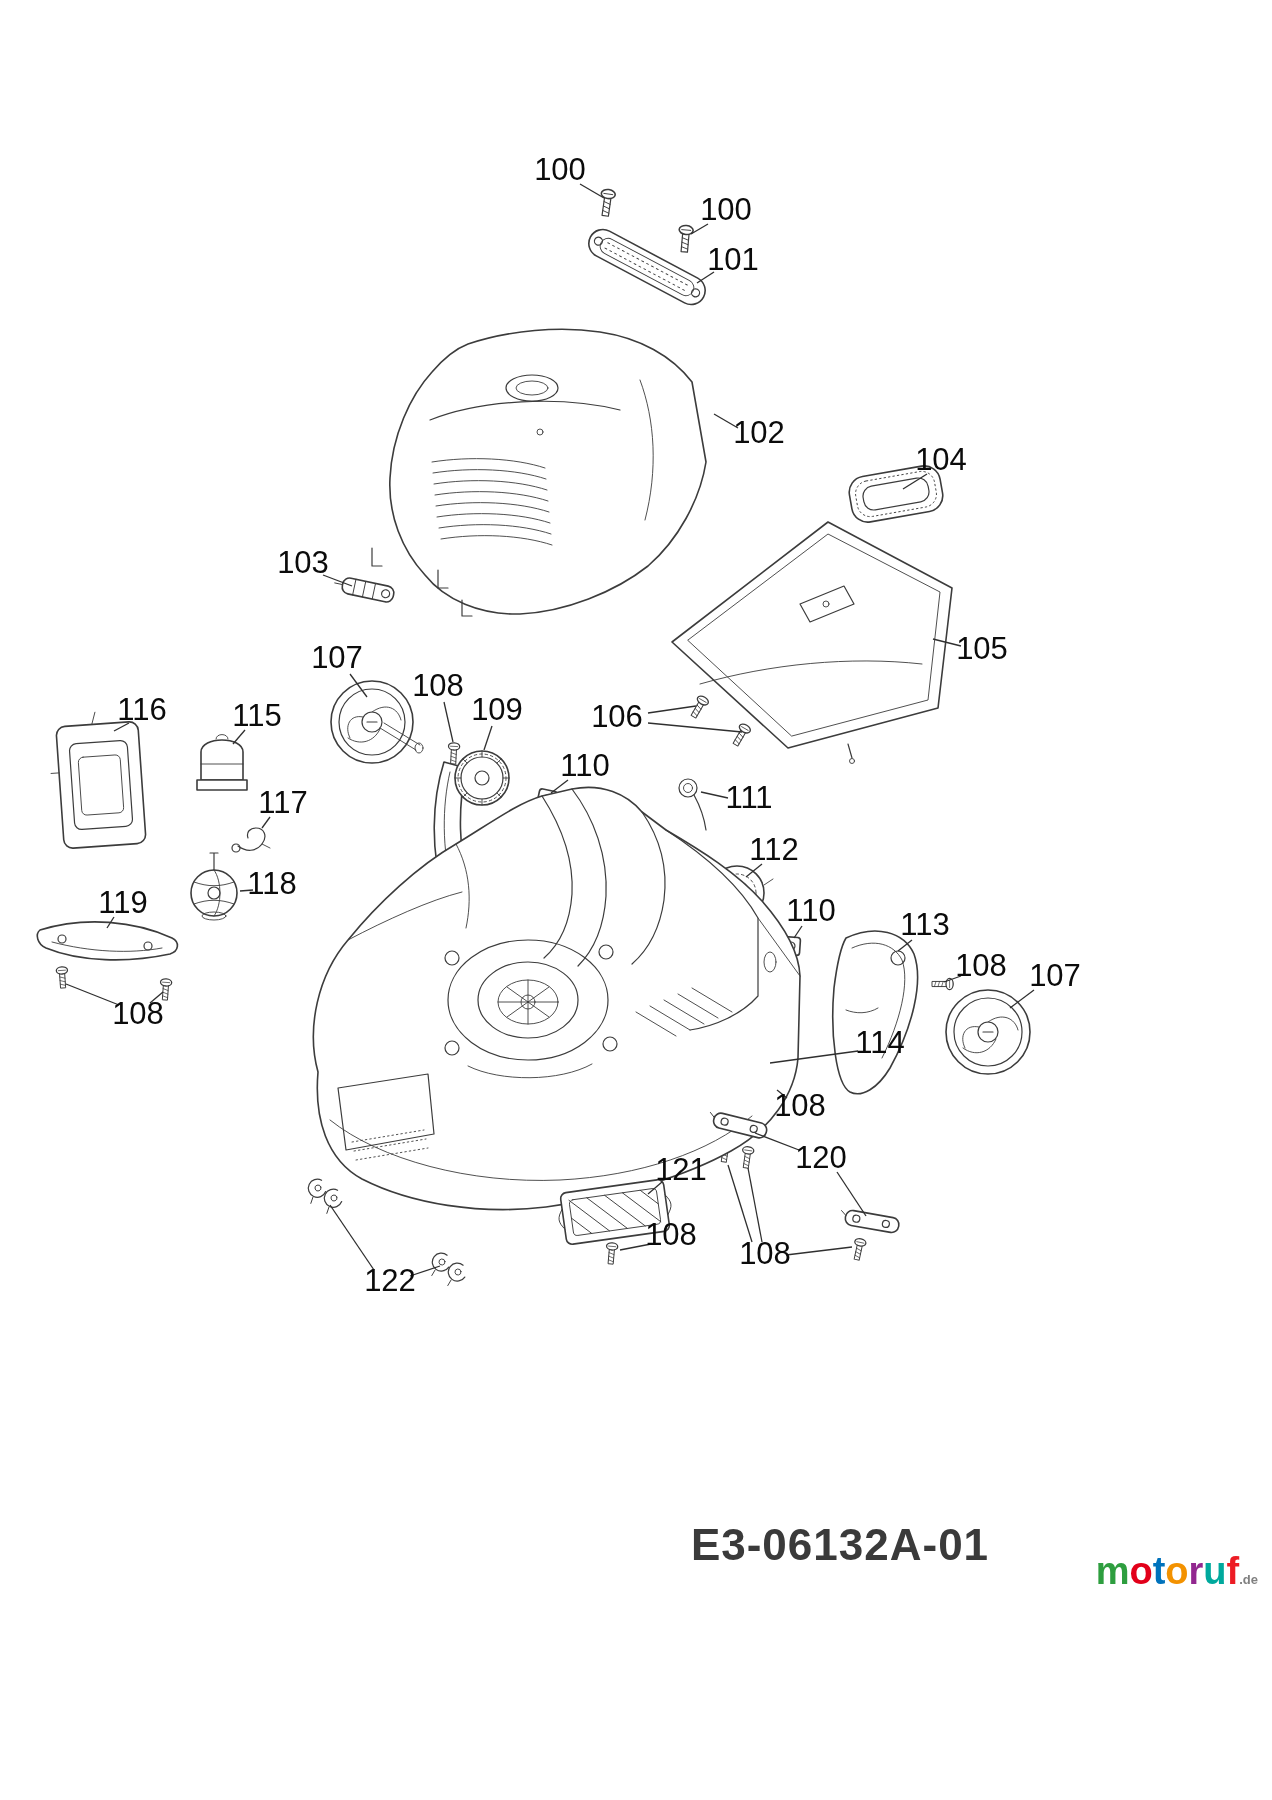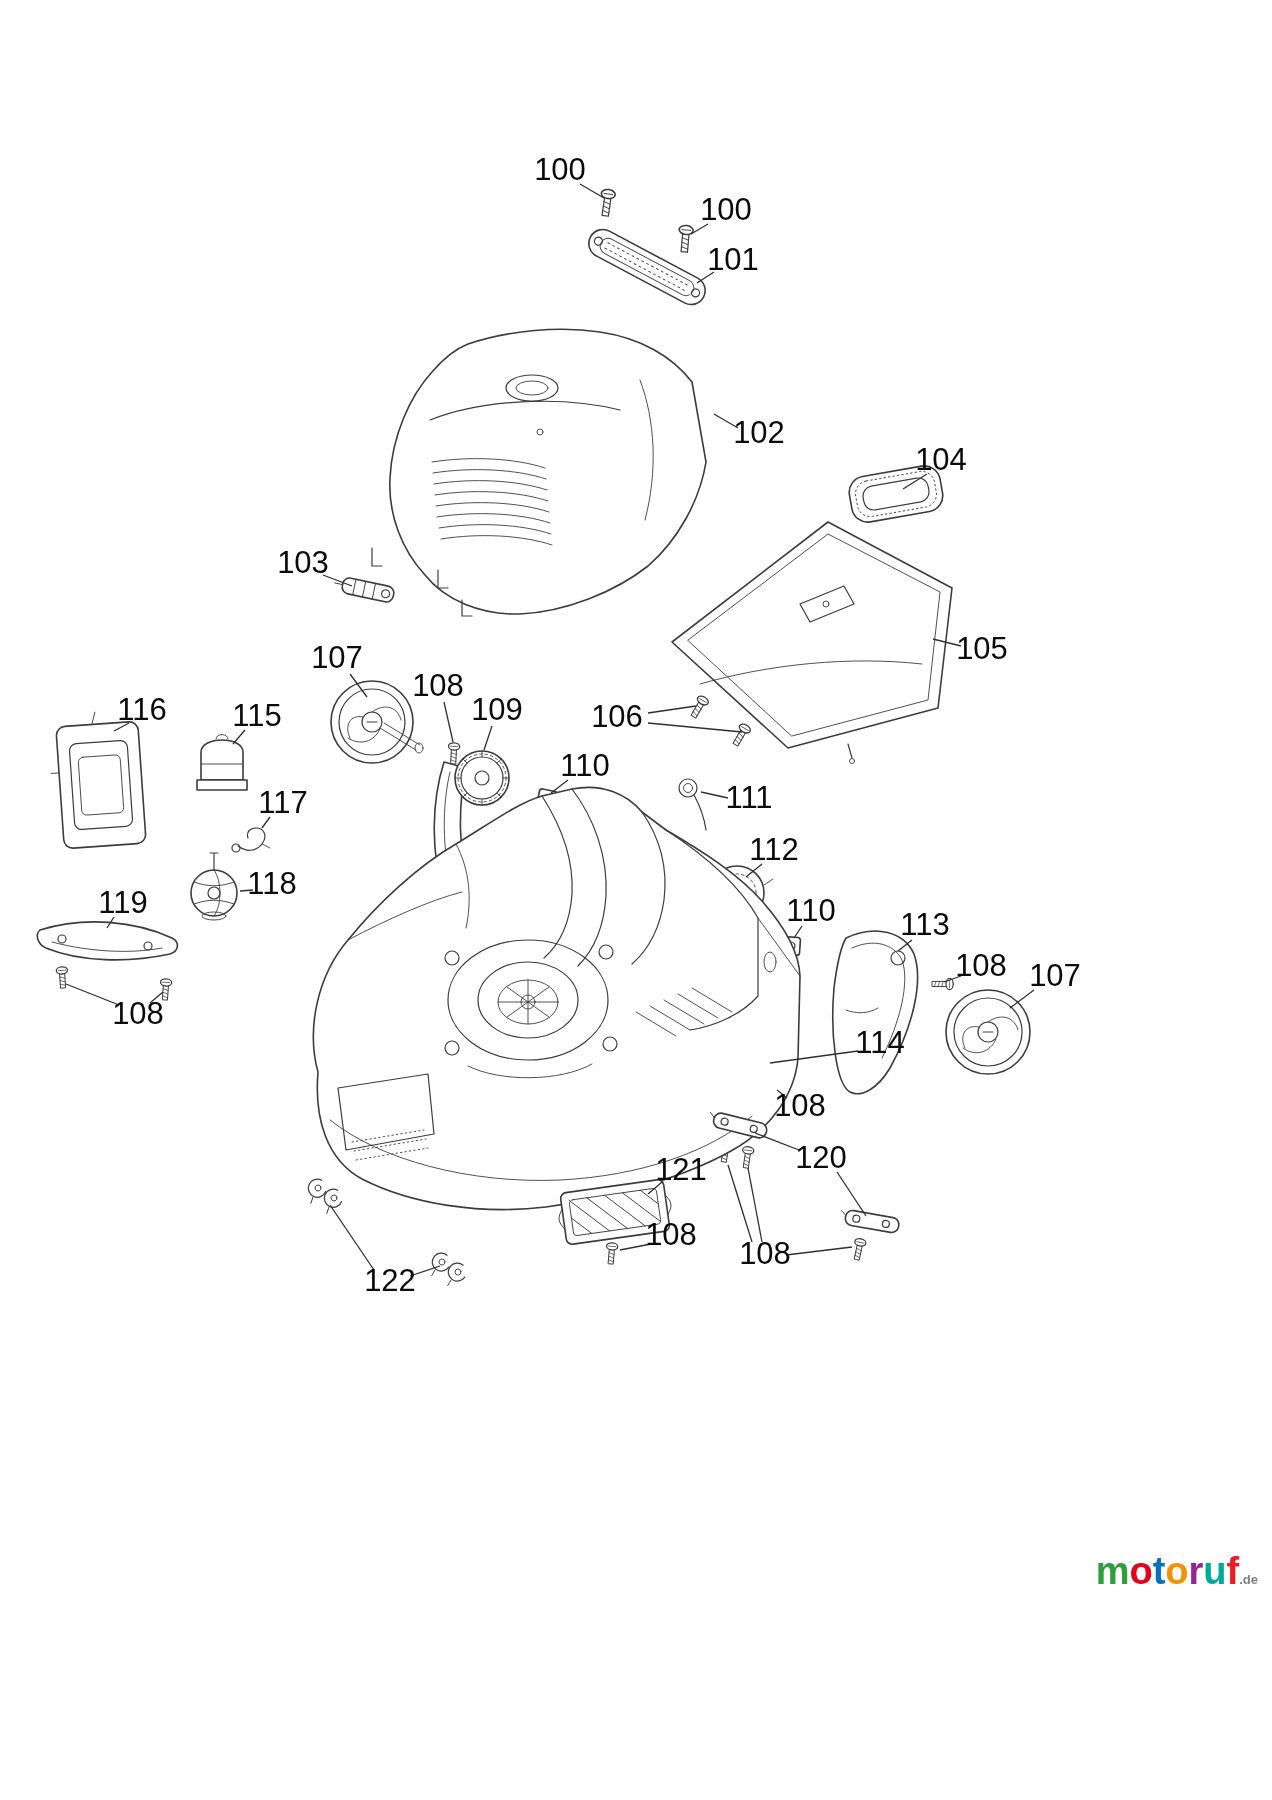--- a/index.html
+++ b/index.html
@@ -341,15 +341,16 @@
         <line x1="752" y1="1242" x2="728" y2="1165" stroke="#2f2f2f" stroke-width="1.3"></line>
         <line x1="762" y1="1242" x2="748" y2="1168" stroke="#2f2f2f" stroke-width="1.3"></line>
         <line x1="786" y1="1255" x2="852" y2="1247" stroke="#2f2f2f" stroke-width="1.3"></line>
         <text x="765" y="1256" class="callout" fill="#0b0b0b" font-size="31" dominant-baseline="middle">108</text>
         <line x1="374" y1="1270" x2="330" y2="1205" stroke="#2f2f2f" stroke-width="1.3"></line>
         <line x1="410" y1="1276" x2="440" y2="1266" stroke="#2f2f2f" stroke-width="1.3"></line>
         <text x="390" y="1283" class="callout" fill="#0b0b0b" font-size="31" dominant-baseline="middle">122</text>
       </g>
 </svg>
 
+<div class="diagram-code">E3-06132A-01</div>
 
 <div class="logo"><span id="logo-word"><span style="color: rgb(46, 158, 63);">m</span><span style="color: rgb(226, 0, 26);">o</span><span style="color: rgb(0, 114, 188);">t</span><span style="color: rgb(243, 146, 0);">o</span><span style="color: rgb(146, 39, 143);">r</span><span style="color: rgb(0, 169, 157);">u</span><span style="color: rgb(237, 28, 36);">f</span></span><span class="logo-suffix">.de</span></div>
 </div>
 
 </body></html>

